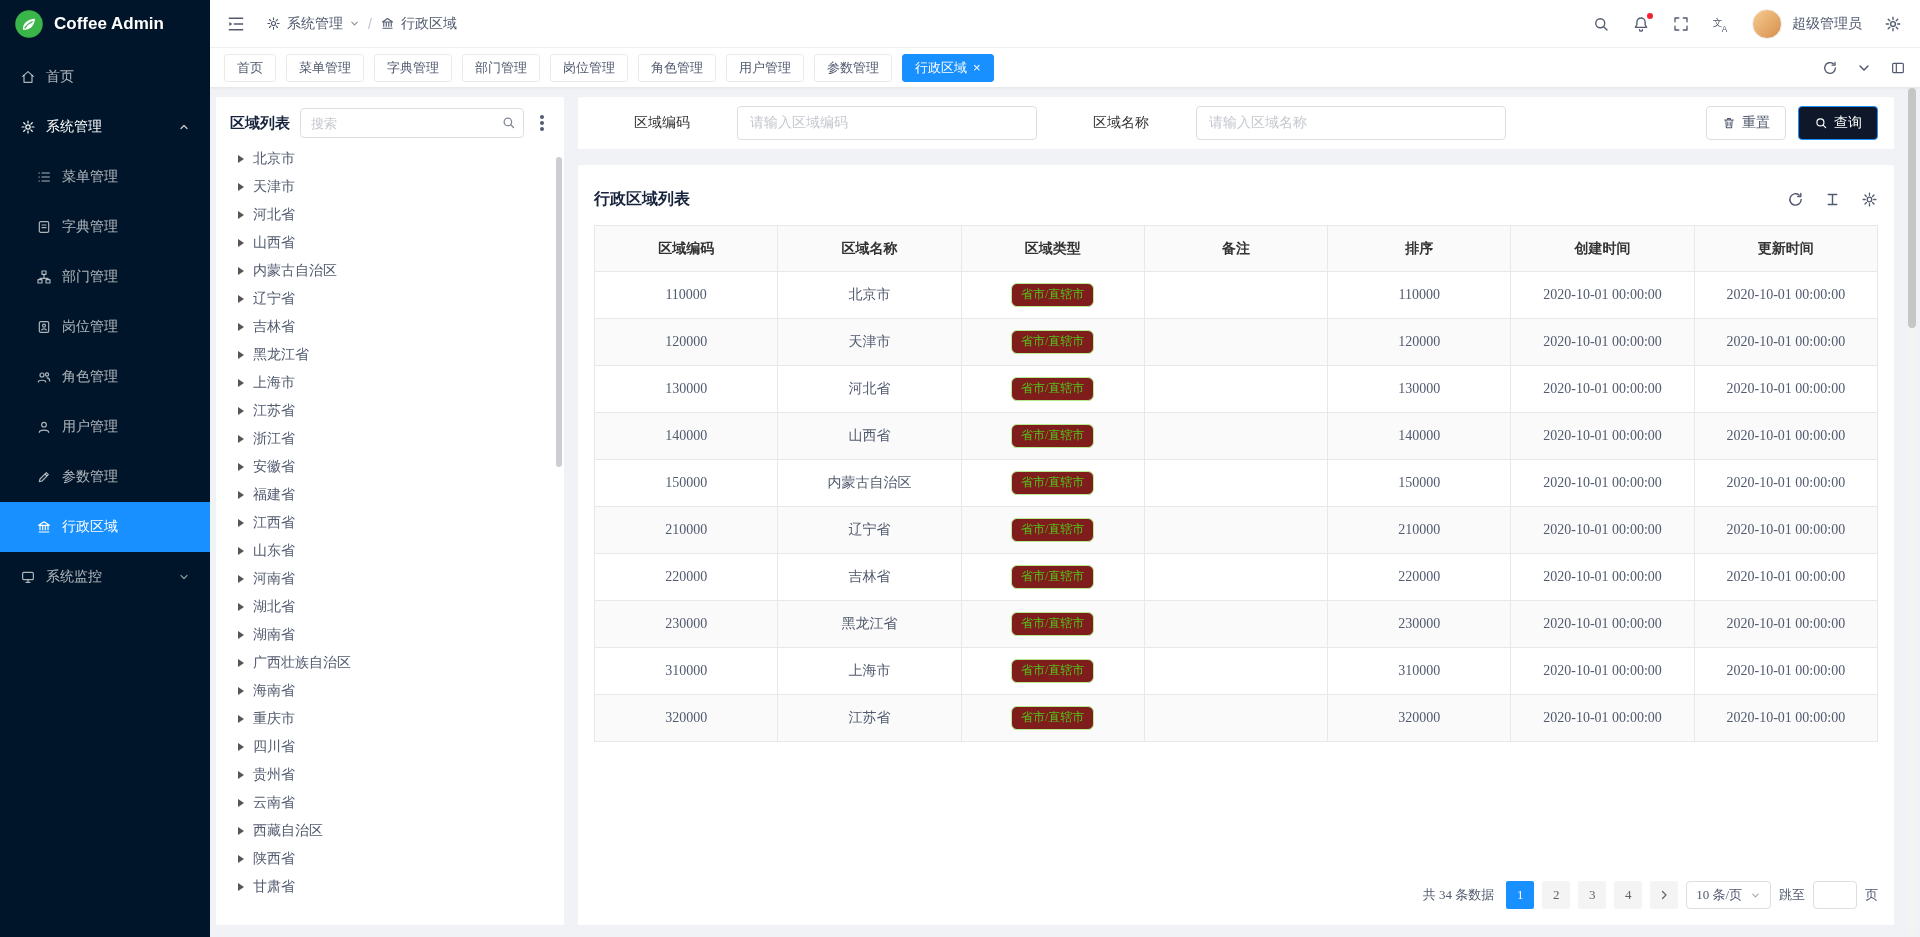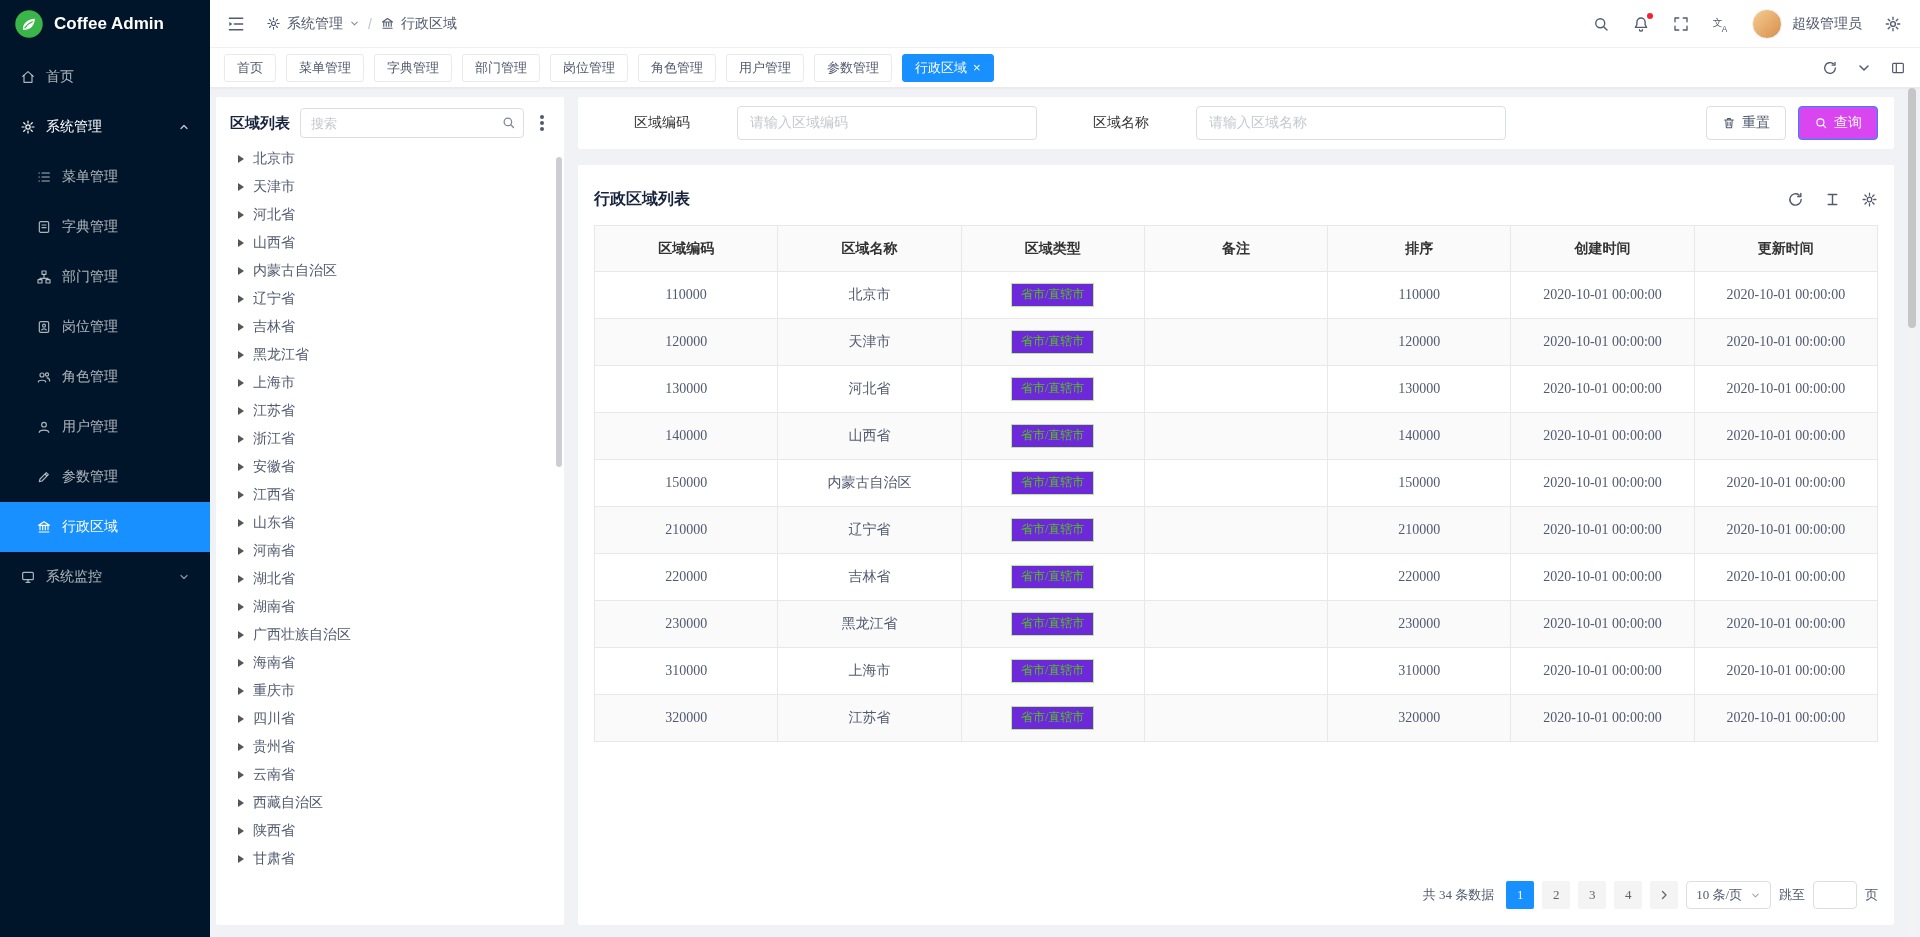--- a/index.html
+++ b/index.html
@@ -83,36 +83,36 @@
     display:flex; align-items:center; padding:0 16px 0 16px; }
   .filter-card label { color:#333; margin:0 12px 0 56px; white-space:nowrap; }
   .f-input { width:300px; height:34px; border:1px solid #dcdee2; border-radius:4px;
     padding:0 12px; font-size:14px; color:#515a6e; outline:none; font-family:inherit;margin-left:35px; }
   .f-input::placeholder { color:#c5c8ce; }
   .f-actions { margin-left:auto; display:flex; align-items:center; gap:12px; }
   .btn { height:34px; display:inline-flex; align-items:center; gap:6px; padding:0 15px;
     border-radius:4px; font-size:14px; cursor:pointer; font-family:inherit; }
   .btn .b-icon { width:14px; height:14px; display:inline-flex; }
   .btn.ghost { background:#fff; border:1px solid #dcdee2; color:#515a6e; }
-  .btn.primary { background:#d946ef; border:1px solid #1890ff; color:#fff; }
+  .btn.primary { background:#0f172a; border:1px solid #1890ff; color:#fff; }
 
   .table-card { flex:1; background:#fff; border-radius:2px; padding:16px;
     display:flex; flex-direction:column; min-height:0; }
   .card-head { display:flex; align-items:center; height:36px; margin-bottom:8px; flex-shrink:0; }
   .card-title { font-size:16px; font-weight:bold; color:#17233d; }
   .card-tools { margin-left:auto; display:flex; align-items:center; gap:20px; color:#515a6e; }
   .card-tools .ct-icon { width:17px; height:17px; display:inline-flex; cursor:pointer; }
 
   table { width:100%; border-collapse:collapse; table-layout:fixed; }
   th, td { border:1px solid #e8e8e8; text-align:center; font-size:14px; overflow:hidden; white-space:nowrap; }
   th { height:46px; background:#fafafa; color:#333; font-weight:bold; }
   td { height:47px; color:#515a6e; background:#fff; }
   tbody tr:nth-child(even) td { background:#fafafa; }
   .badge { display:inline-block; padding:3px 9px; font-size:12px; color:#52c41a;
-    background:#6d28d9; border:1px solid #b7eb8f; border-radius:0; line-height:1.3; }
+    background:#7f1d1d; border:1px solid #b7eb8f; border-radius:6px; line-height:1.3; }
 
   .pagination { margin-top:auto; display:flex; align-items:center; justify-content:flex-end;
     gap:8px; padding-top:14px; font-size:13px; color:#515a6e; flex-shrink:0; }
   .pg-total { margin-right:4px; }
   .pg-pages { display:flex; align-items:center; gap:8px; }
   .pg-btn { min-width:28px; height:28px; border:none; background:#f4f4f5; border-radius:2px;
     color:#606266; font-size:13px; cursor:pointer; display:inline-flex; align-items:center;
     justify-content:center; font-family:inherit; }
   .pg-btn.active { background:#1890ff; color:#fff; }
   .pg-next .pn-icon { width:12px; height:12px; display:inline-flex; }
@@ -494,20 +494,24 @@
               <span class="caret"></span>
               <span>江苏省</span>
             </div>
             <div class="tree-item">
               <span class="caret"></span>
               <span>浙江省</span>
             </div>
             <div class="tree-item">
               <span class="caret"></span>
               <span>安徽省</span>
+            </div>
+            <div class="tree-item">
+              <span class="caret"></span>
+              <span>福建省</span>
             </div>
             <div class="tree-item">
               <span class="caret"></span>
               <span>江西省</span>
             </div>
             <div class="tree-item">
               <span class="caret"></span>
               <span>山东省</span>
             </div>
             <div class="tree-item">

